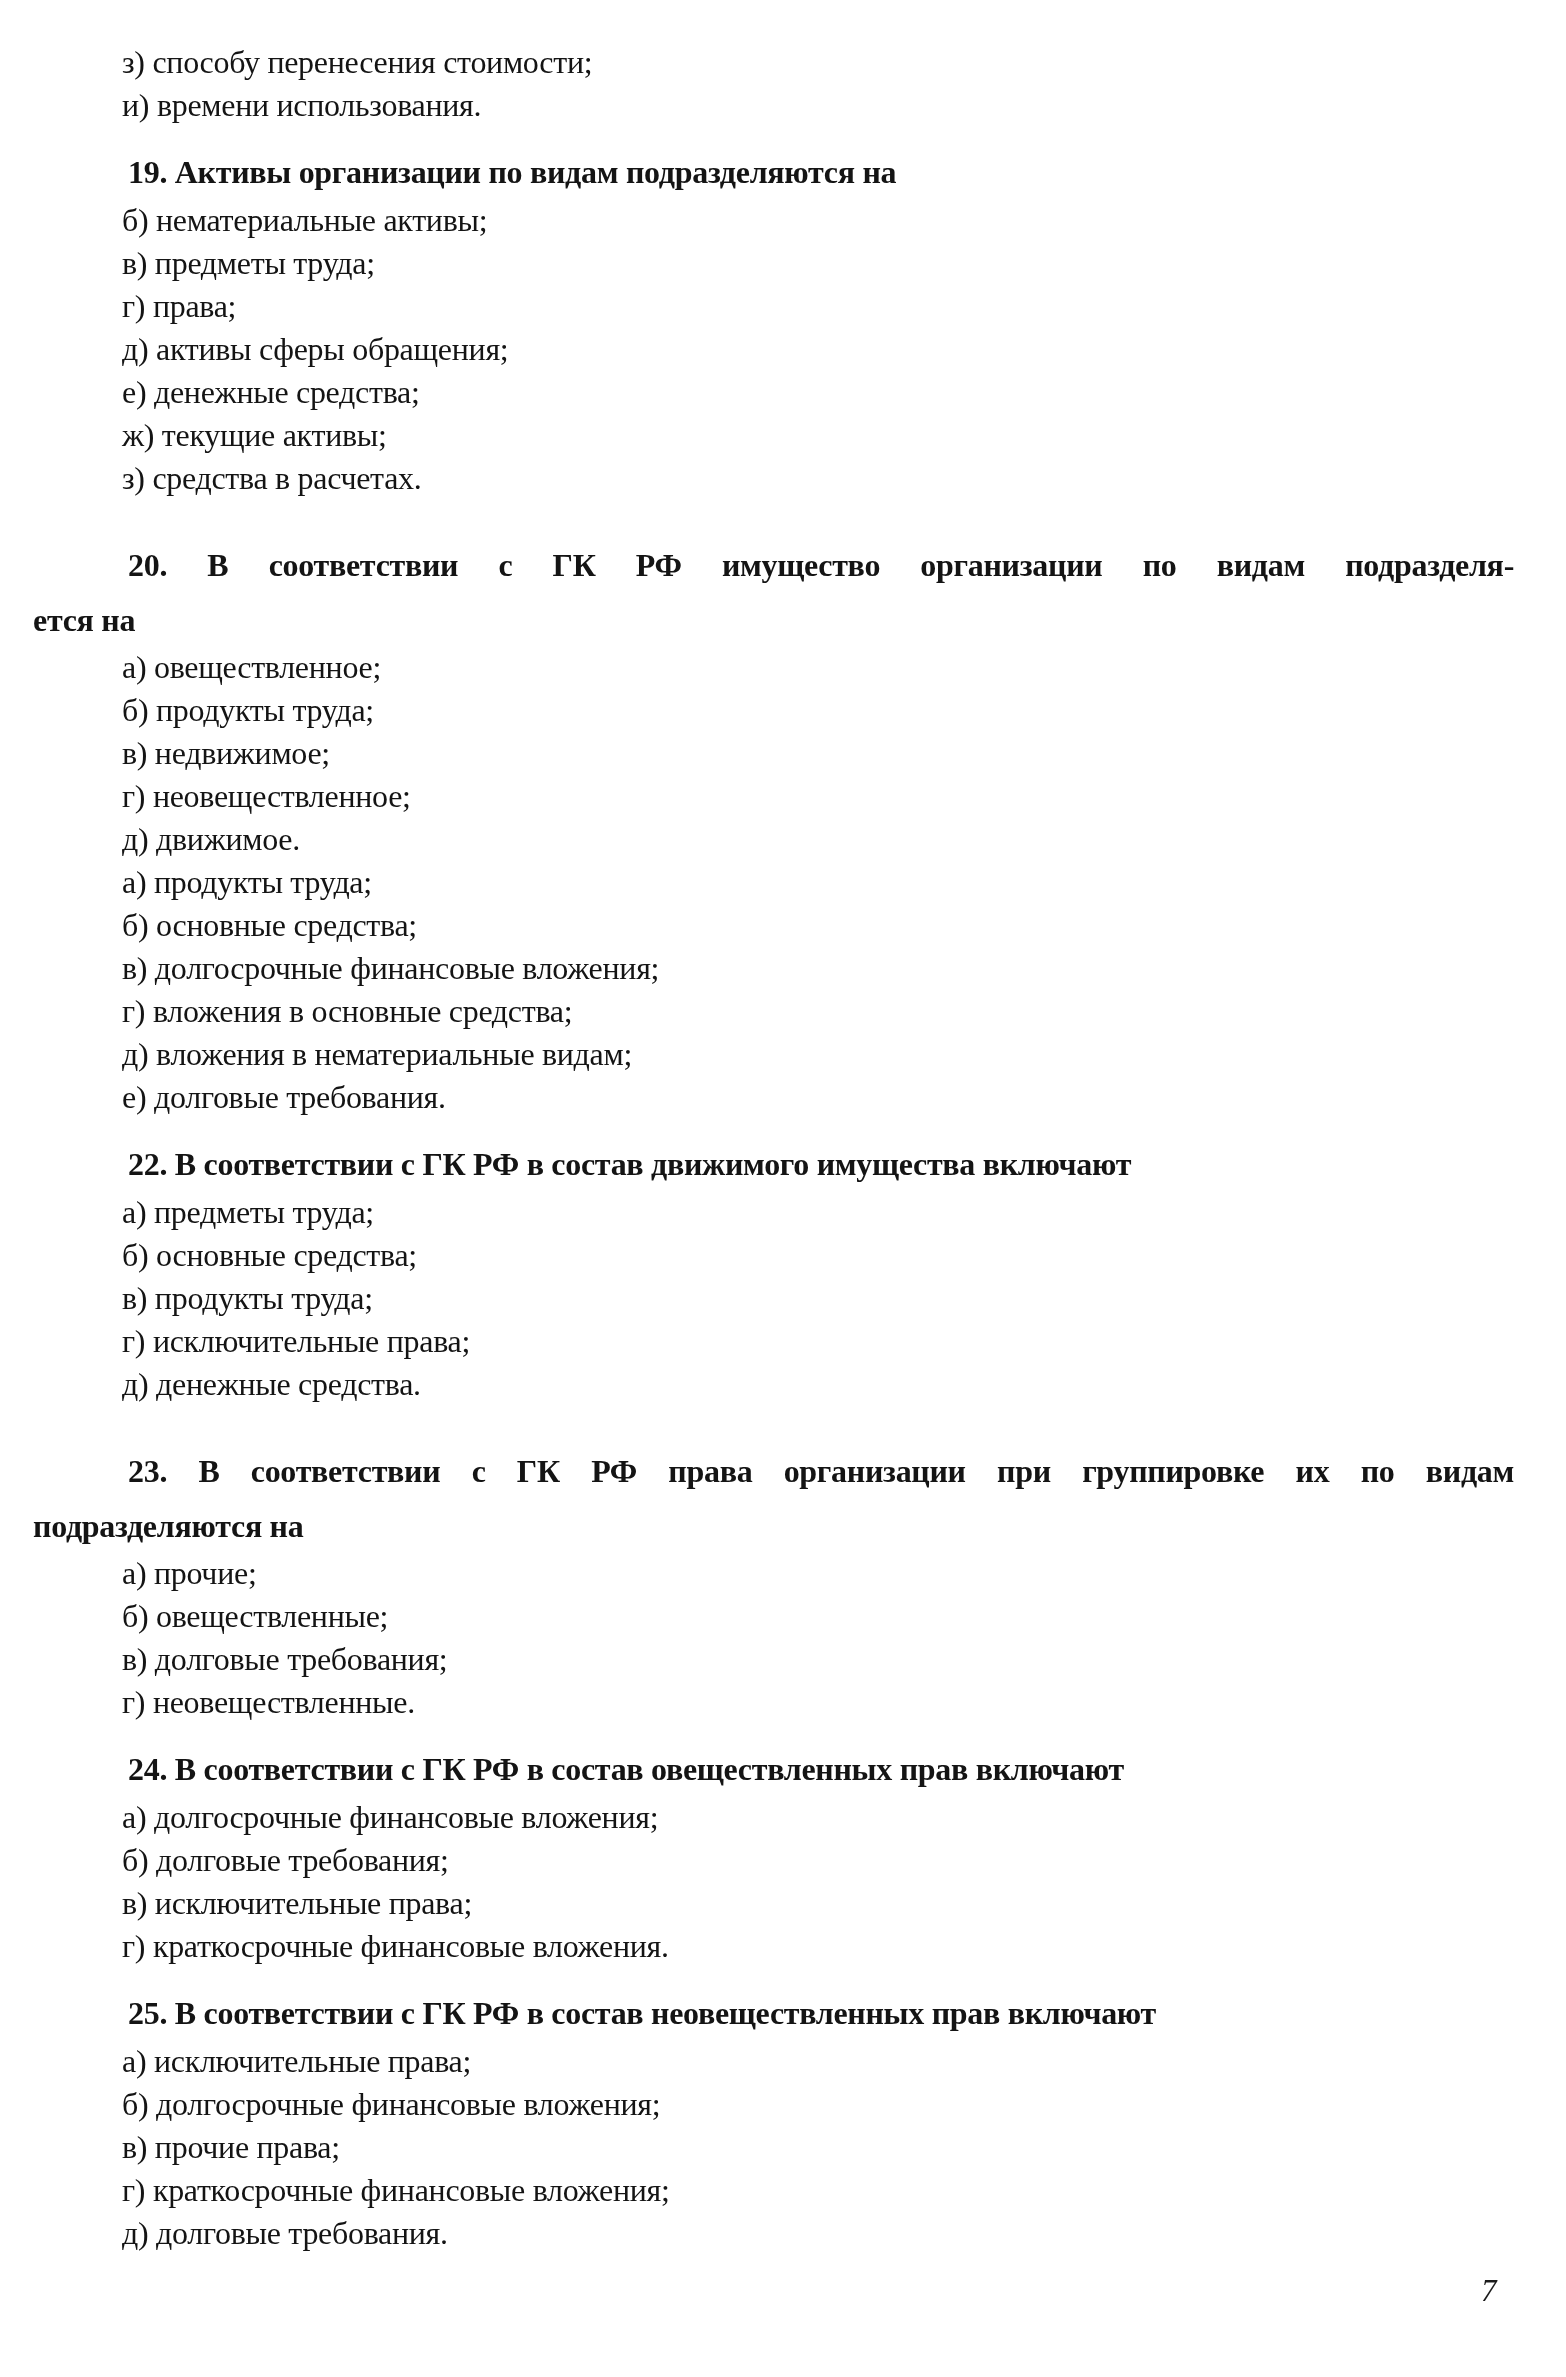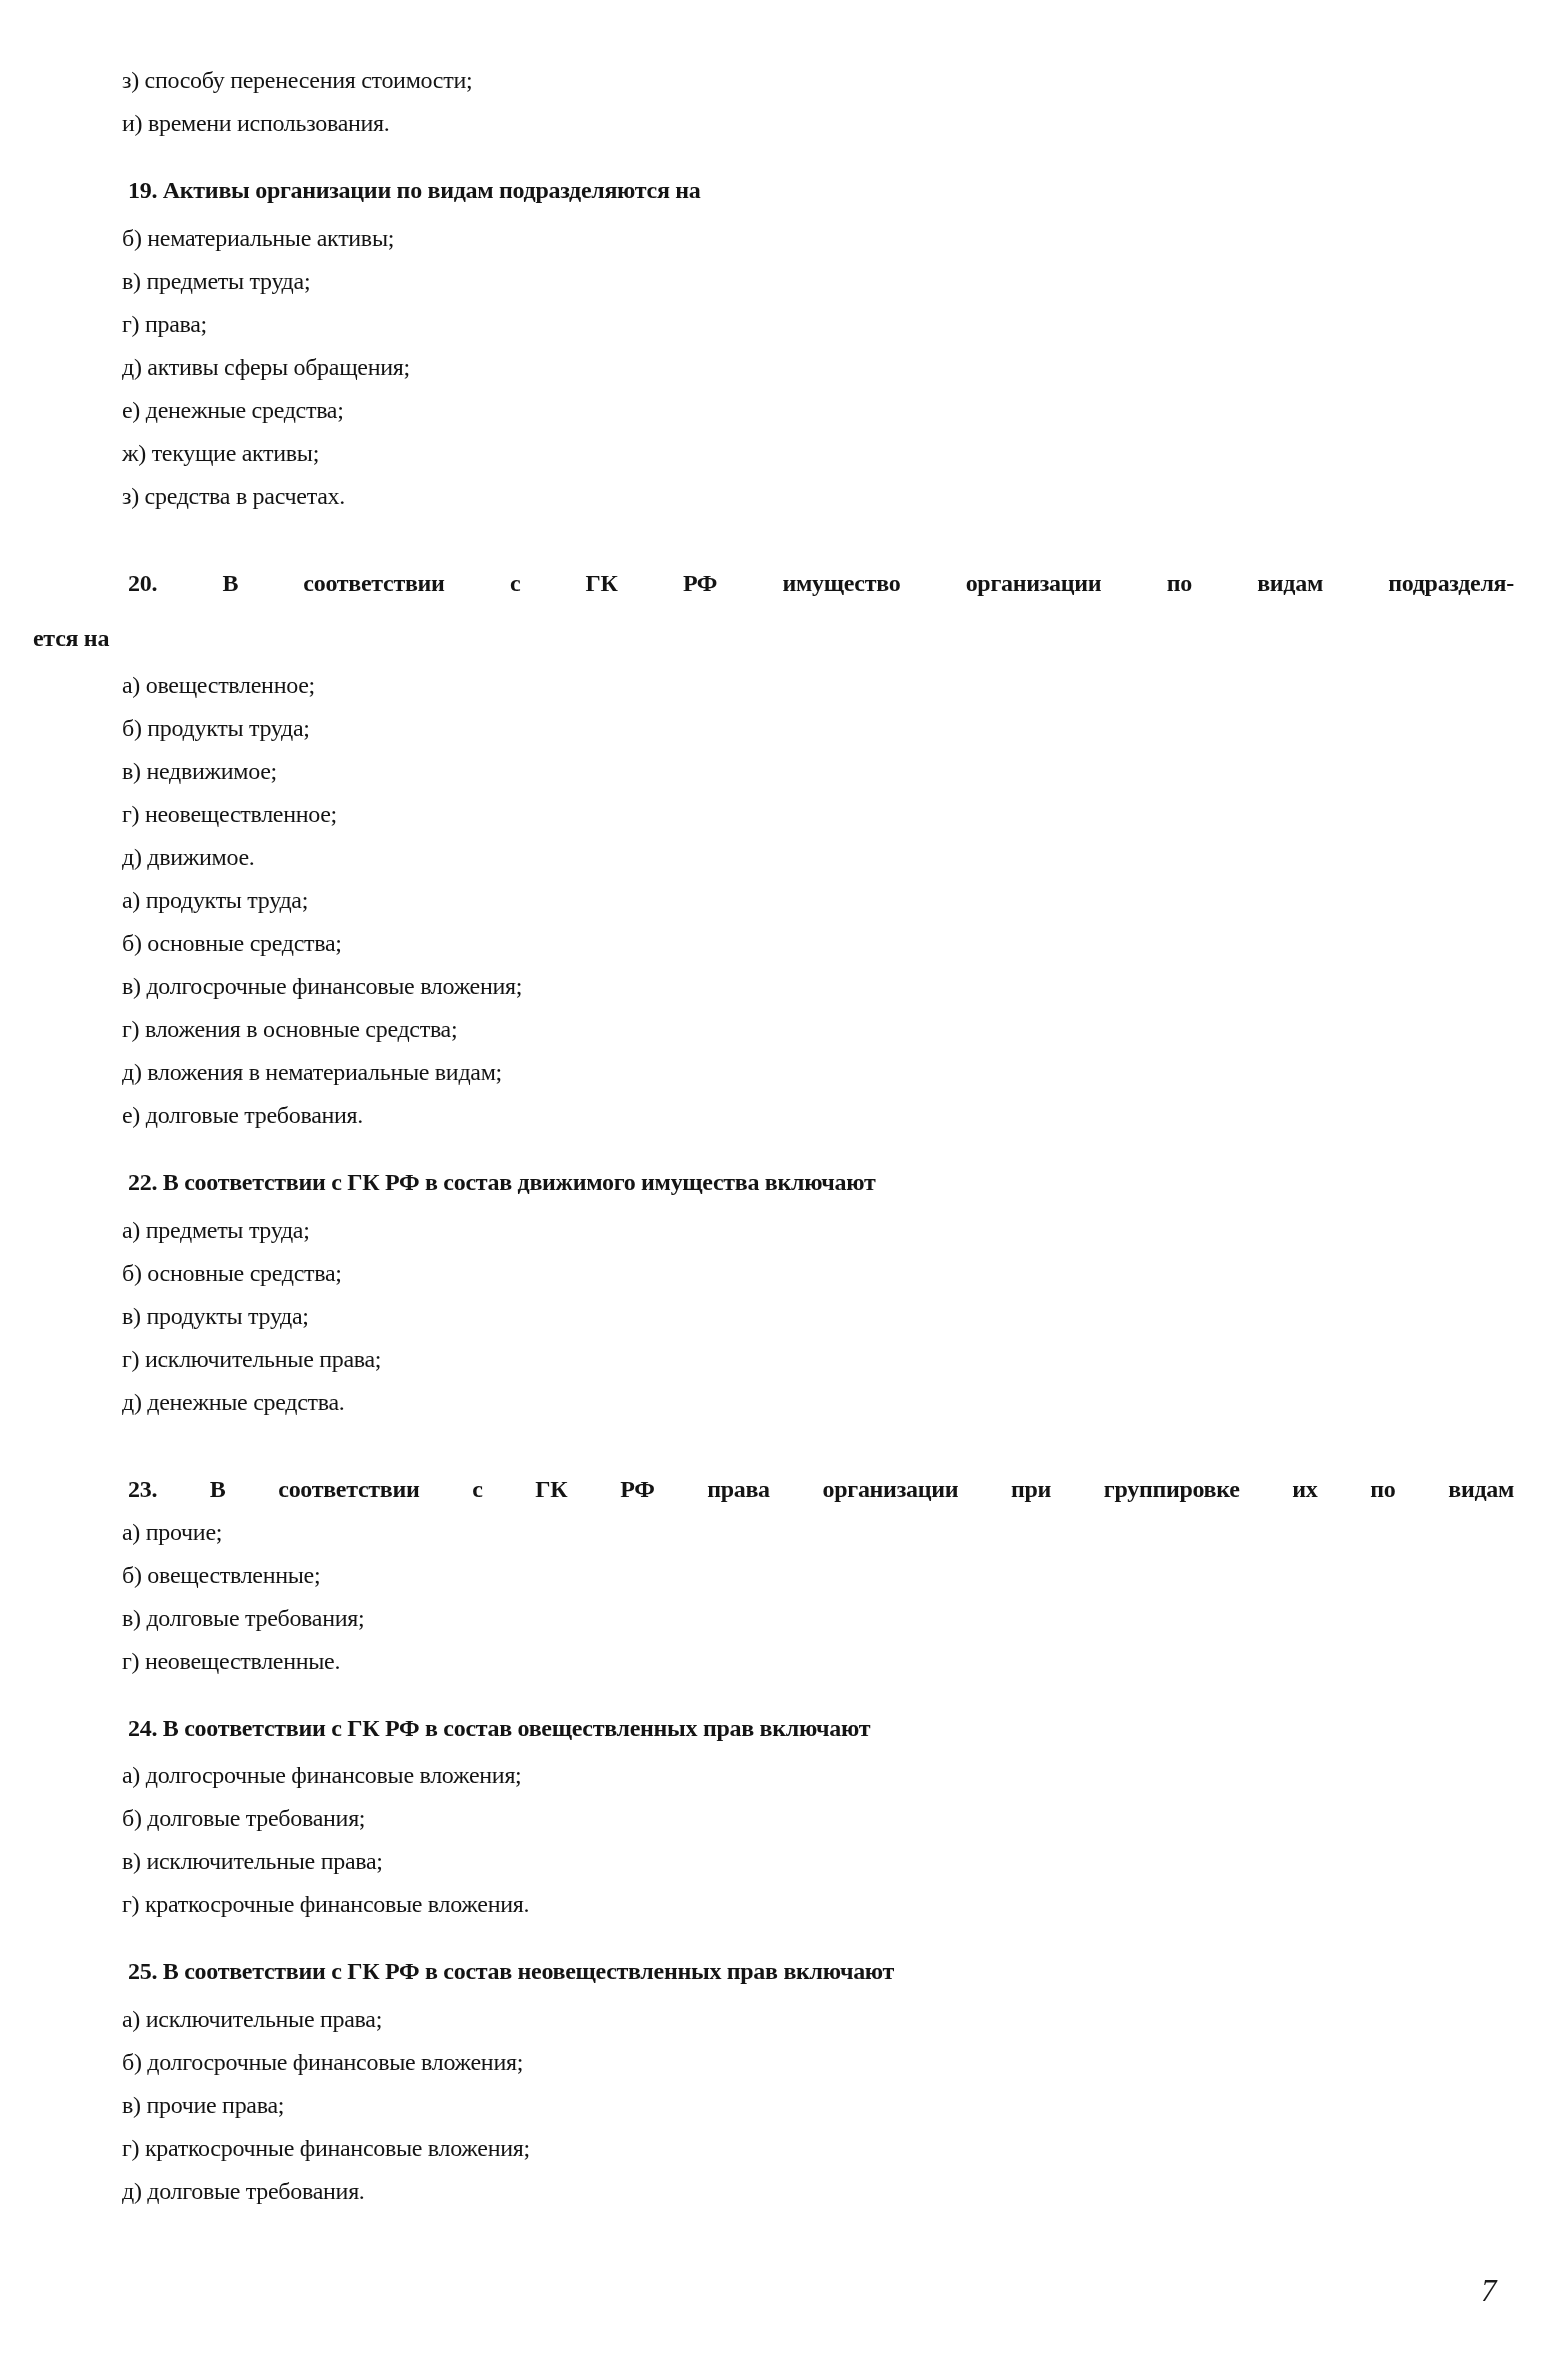--- a/index.html
+++ b/index.html
@@ -11,23 +11,23 @@
     position: relative;
     width: 1566px;
     height: 2377px;
     font-family: "Liberation Serif", "DejaVu Serif", serif;
     color: #141414;
     overflow: hidden;
   }
   .content {
     position: absolute;
     left: 33px;
-    top: 59px;
+    top: 41px;
     width: 1481px;
-    font-size: 24px;
+    font-size: 32px;
     line-height: 43px;
     letter-spacing: -0.3px;
   }
   .option {
     padding-left: 89px;
     white-space: nowrap;
   }
   .question {
     margin-top: 0;
   }
@@ -104,20 +104,21 @@
     <div class="q-title">22. В соответствии с ГК РФ в состав движимого имущества включают</div>
     <div class="option">а) предметы труда;</div>
     <div class="option">б) основные средства;</div>
     <div class="option">в) продукты труда;</div>
     <div class="option">г) исключительные права;</div>
     <div class="option">д) денежные средства.</div>
   </section>
 
   <section class="question">
     <div class="q-title justified">23. В соответствии с ГК РФ права организации при группировке их по видам</div>
+    <div class="q-title cont">подразделяются на</div>
     <div class="option">а) прочие;</div>
     <div class="option">б) овеществленные;</div>
     <div class="option">в) долговые требования;</div>
     <div class="option">г) неовеществленные.</div>
   </section>
 
   <section class="question">
     <div class="q-title">24. В соответствии с ГК РФ в состав овеществленных прав включают</div>
     <div class="option">а) долгосрочные финансовые вложения;</div>
     <div class="option">б) долговые требования;</div>

